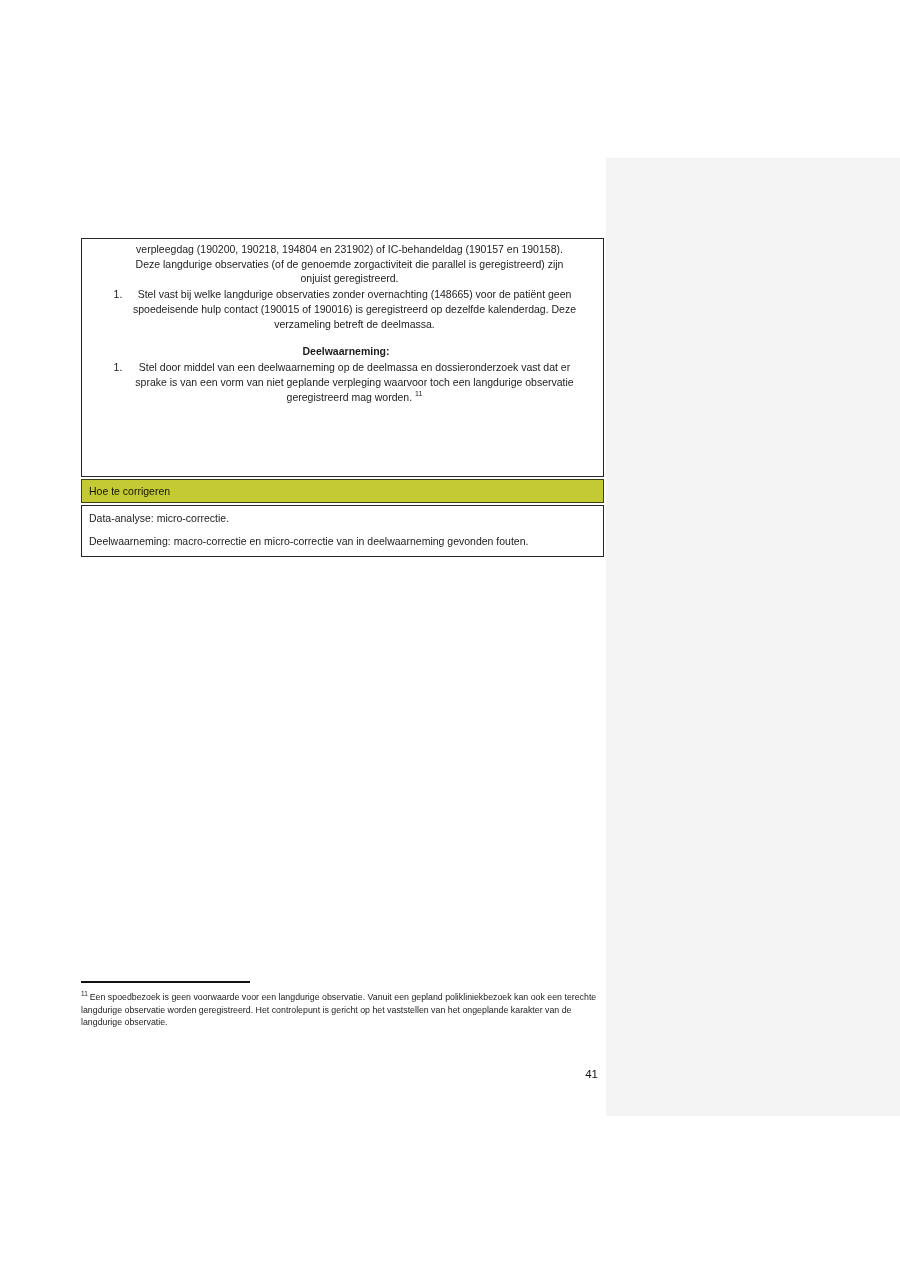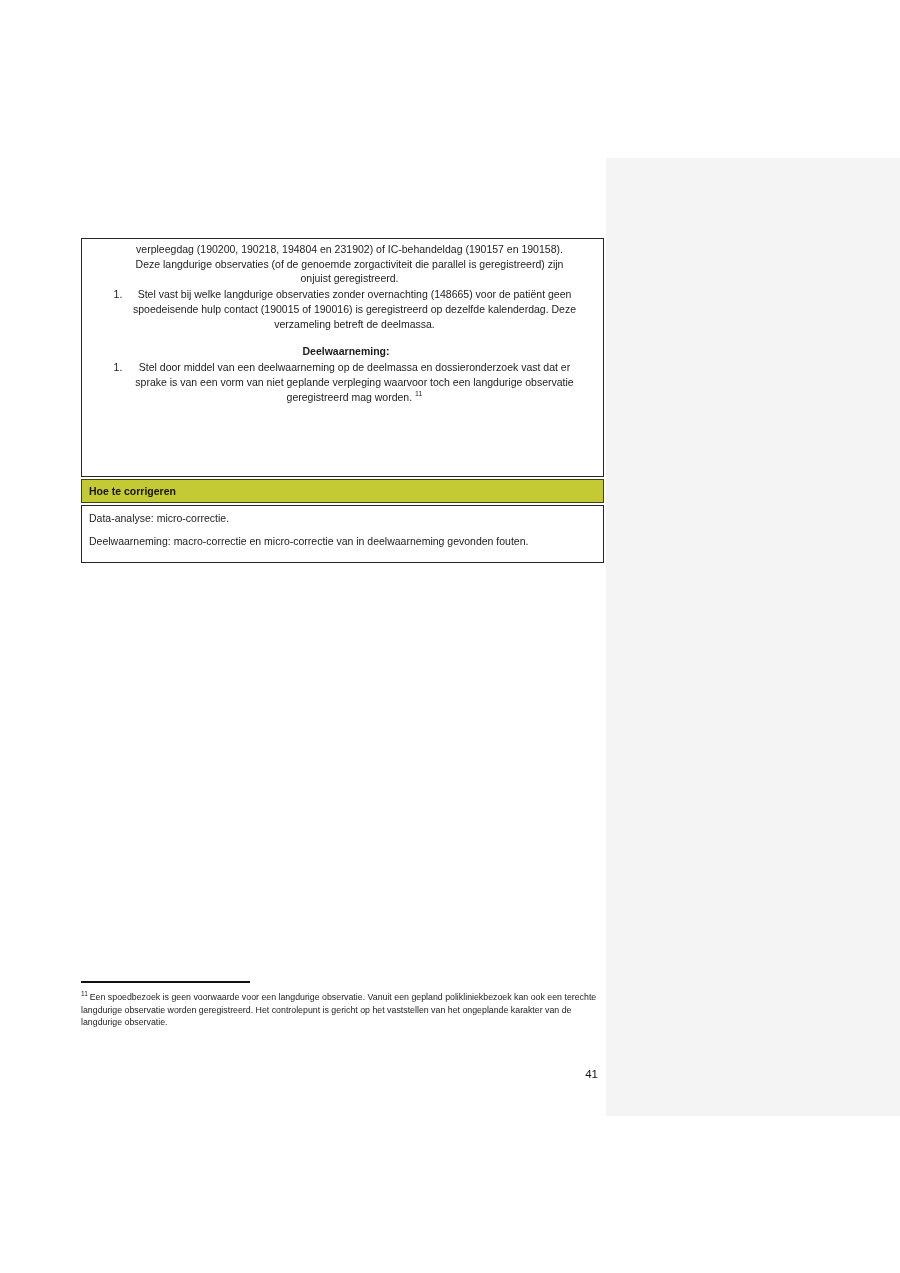--- a/index.html
+++ b/index.html
@@ -59,27 +59,27 @@
   }
   .highlight-bar {
     margin-top: 2px;
     height: 24px;
     background: #c4ca34;
     border: 1px solid #3f3f15;
     display: flex;
     align-items: center;
     padding-left: 7px;
     font-size: 10.5px;
-    font-weight: bold;
+    font-weight: normal;
     color: #141400;
   }
   .correction-box {
     margin-top: 2px;
     border: 1.5px solid #262626;
-    height: 58px;
+    height: 52px;
     padding: 5px 7px;
     font-size: 10.5px;
     line-height: 14px;
     background: #ffffff;
     overflow: hidden;
   }
   .correction-line.second { margin-top: 9px; }
   .footnote-divider {
     position: absolute;
     left: 81px; top: 981px;

